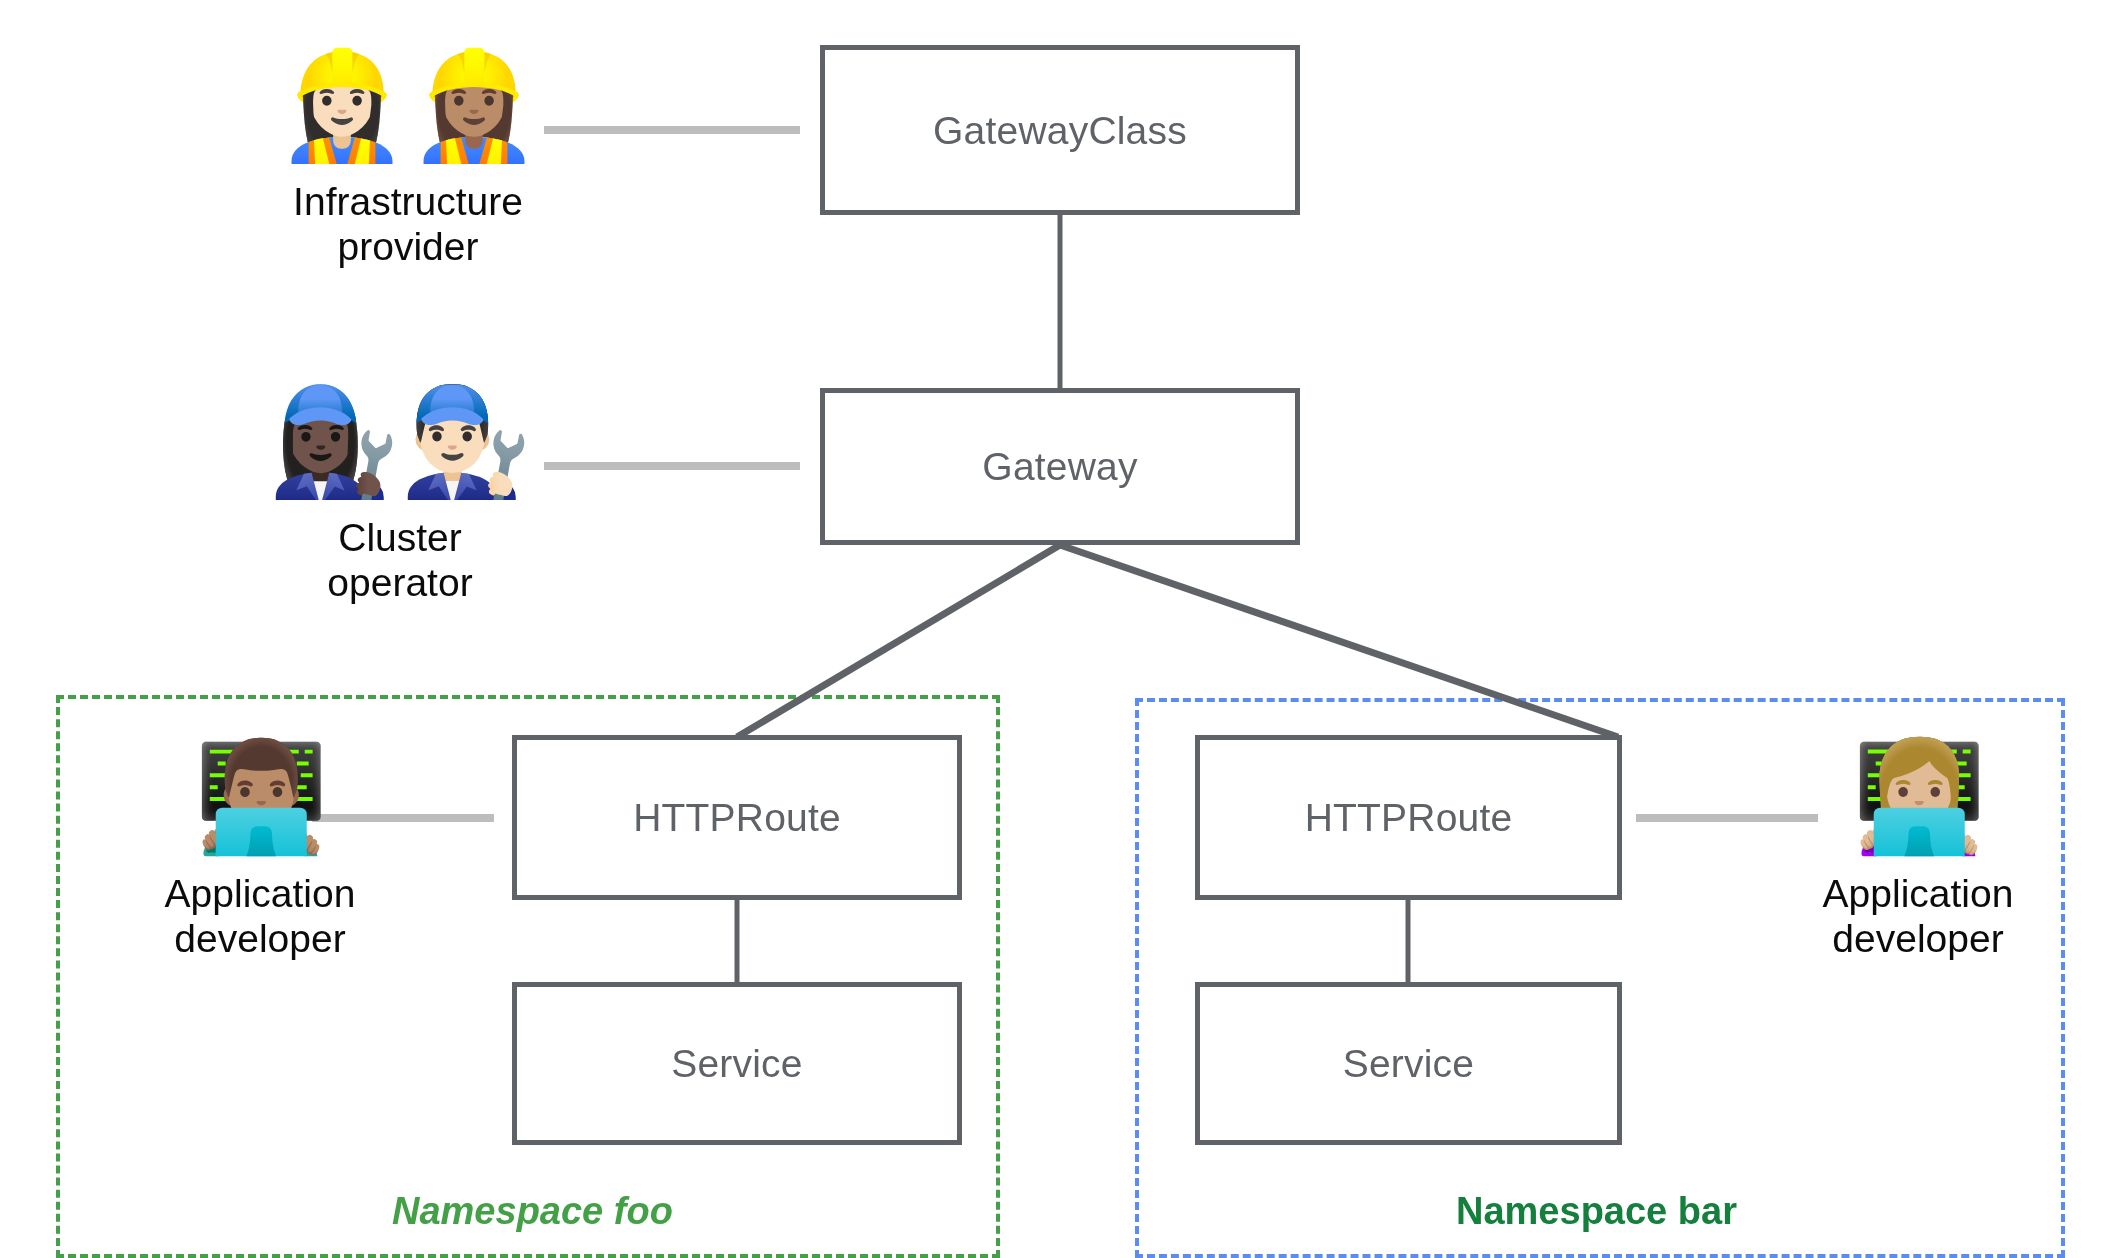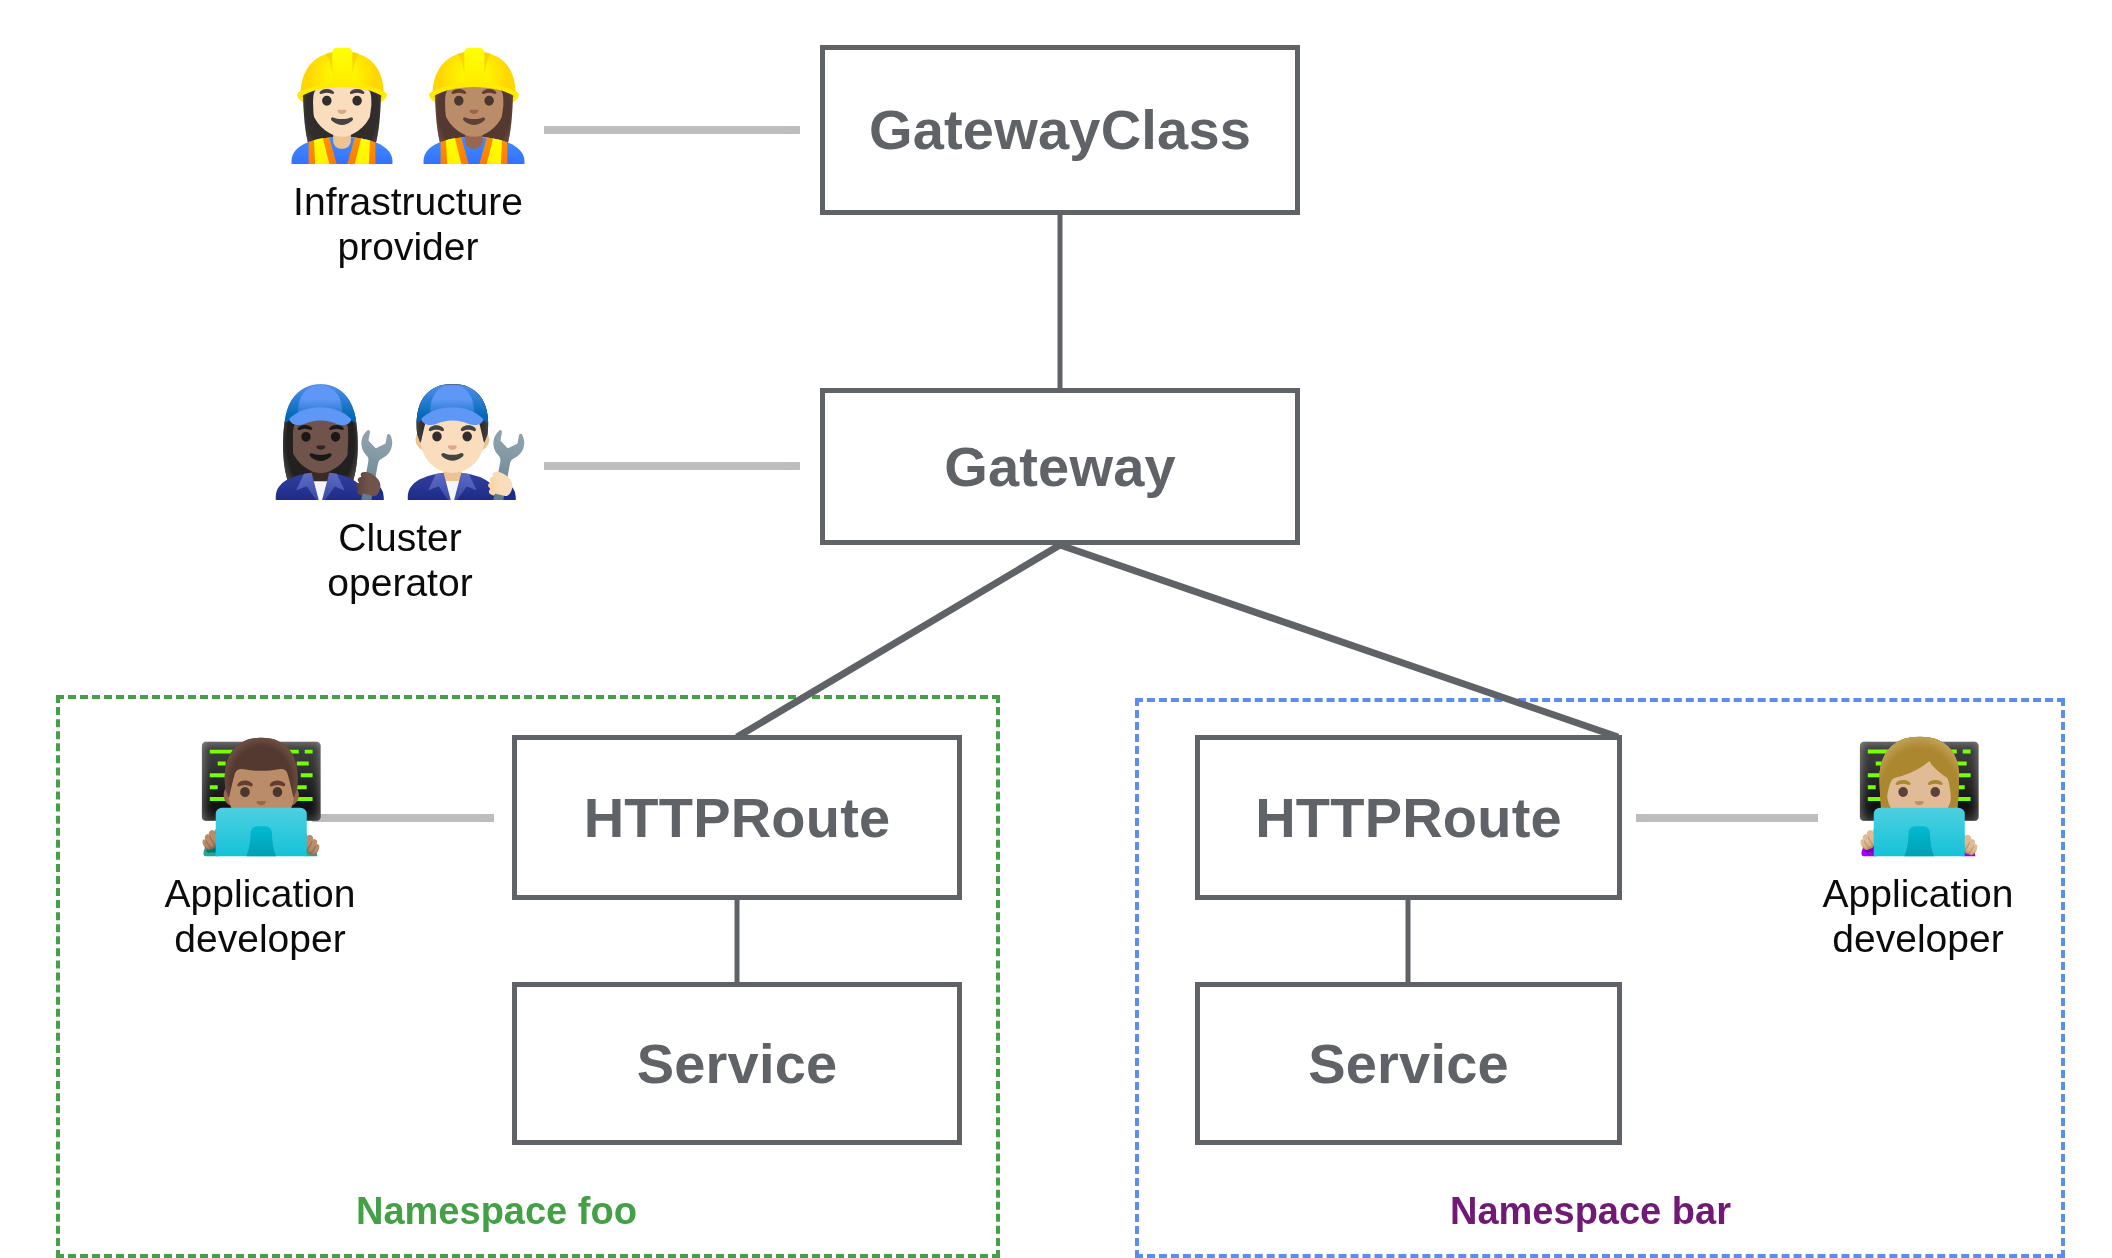--- a/index.html
+++ b/index.html
@@ -32,22 +32,22 @@
   .res-box {
     position: absolute;
     box-sizing: border-box;
     border: 5px solid #5f6368;
     background: #ffffff;
     display: flex;
     align-items: center;
     justify-content: center;
   }
   .res-label {
-    font-size: 56px;
-    font-weight: 700;
+    font-size: 39px;
+    font-weight: 400;
     color: #5f6368;
     letter-spacing: 0.2px;
     line-height: 1;
     white-space: nowrap;
   }
   
   .namespace {
     position: absolute;
     box-sizing: border-box;
     background: transparent;
@@ -61,21 +61,21 @@
     border-bottom: none;
   }
   .ns-label {
     position: absolute;
     font-size: 38px;
     font-weight: 700;
     white-space: nowrap;
     line-height: 1;
   }
   .ns-label-foo { color: #43a047; }
-  .ns-label-bar { color: #701a75; }
+  .ns-label-bar { color: #15803d; margin-left: 6px; }
   
   .ns-bottom {
     position: absolute;
     height: 0;
     border-top: 4px dashed #43a047;
   }
   .ns-bottom.bar { border-top-color: #5b8def; }
   
   .persona {
     position: absolute;
@@ -182,17 +182,17 @@
     <span class="persona-caption">Application
 developer</span>
   </div>
 
   <div class="persona" style="left:1758px; top:740px; width:320px;">
     <span class="persona-emoji">👩🏼‍💻</span>
     <span class="persona-caption">Application
 developer</span>
   </div>
 
-  <div class="ns-label ns-label-foo" style="left:356px; top:1192px;">Namespace foo</div>
+  <div class="ns-label ns-label-foo" style="left:392px; top:1192px;font-style:italic;">Namespace foo</div>
 
   <div class="ns-label ns-label-bar" style="left:1450px; top:1192px;">Namespace bar</div>
 
 </div>
 
 </body></html>

